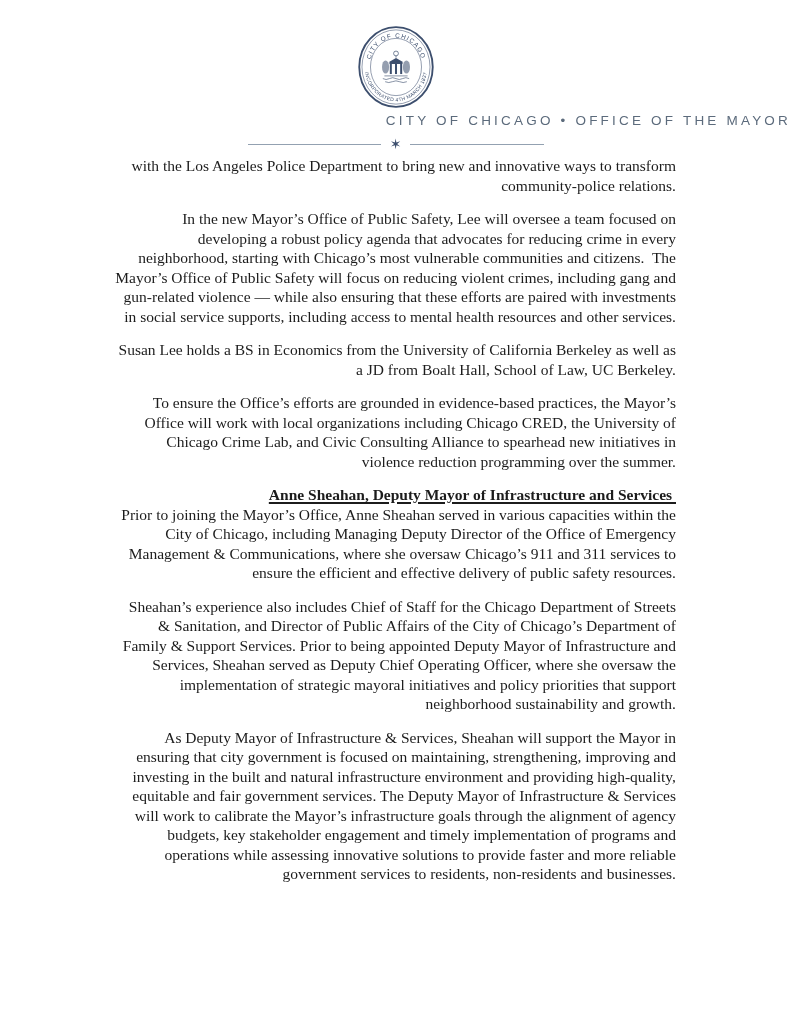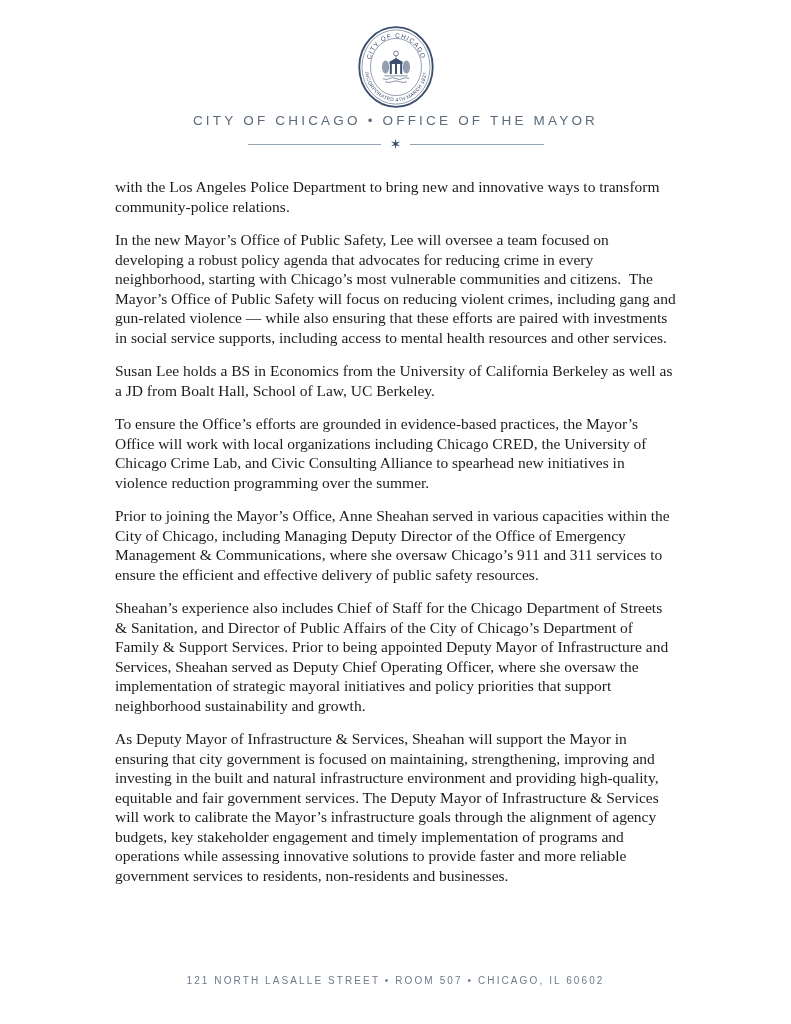--- a/index.html
+++ b/index.html
@@ -27,20 +27,21 @@
   }
   .seal svg { display: block; }
   .letterhead-title {
     margin-top: 5px;
     font-family: "Liberation Sans", sans-serif;
     font-size: 13.5px;
     font-weight: 400;
     letter-spacing: 3.2px;
     color: #5c6b7c;
     white-space: nowrap;
+    text-align: right;
   }
   .divider {
     width: 296px;
     margin: 9px auto 0;
     display: flex;
     align-items: center;
     justify-content: center;
   }
   .divider .rule {
     flex: 1;
@@ -49,26 +50,26 @@
   }
   .divider .star {
     color: #3d4f6e;
     font-size: 14px;
     line-height: 1;
     padding: 0 9px;
     font-family: "DejaVu Sans", sans-serif;
   }
   
   .body-text {
-    margin: 26px 115px 0 115px;
+    margin: 5px 115px 0 115px;
     width: 561px;
     color: #1c1c1c;
     font-size: 15.5px;
     line-height: 19.5px;
-    text-align: left;
+    text-align: right;
   }
   .body-text p {
     margin: 0 0 14px 0;
     white-space: pre-wrap;
   }
   .section { margin: 0; }
   .section-heading {
     margin: 0;
     font-size: 15.5px;
     line-height: 19.5px;
@@ -153,22 +154,22 @@
     </div>
   </header>
 
   <main class="body-text">
     <p>with the Los Angeles Police Department to bring new and innovative ways to transform community-police relations.</p>
     <p>In the new Mayor’s Office of Public Safety, Lee will oversee a team focused on developing a robust policy agenda that advocates for reducing crime in every neighborhood, starting with Chicago’s most vulnerable communities and citizens.  The Mayor’s Office of Public Safety will focus on reducing violent crimes, including gang and gun-related violence — while also ensuring that these efforts are paired with investments in social service supports, including access to mental health resources and other services.</p>
     <p>Susan Lee holds a BS in Economics from the University of California Berkeley as well as a JD from Boalt Hall, School of Law, UC Berkeley.</p>
     <p>To ensure the Office’s efforts are grounded in evidence-based practices, the Mayor’s Office will work with local organizations including Chicago CRED, the University of Chicago Crime Lab, and Civic Consulting Alliance to spearhead new initiatives in violence reduction programming over the summer.</p>
 
     <section class="section">
+      <h2 class="section-heading">Anne Sheahan, Deputy Mayor of Infrastructure and Services </h2>
       <p>Prior to joining the Mayor’s Office, Anne Sheahan served in various capacities within the City of Chicago, including Managing Deputy Director of the Office of Emergency Management &amp; Communications, where she oversaw Chicago’s 911 and 311 services to ensure the efficient and effective delivery of public safety resources.</p>
     </section>
 
     <p>Sheahan’s experience also includes Chief of Staff for the Chicago Department of Streets &amp; Sanitation, and Director of Public Affairs of the City of Chicago’s Department of Family &amp; Support Services. Prior to being appointed Deputy Mayor of Infrastructure and Services, Sheahan served as Deputy Chief Operating Officer, where she oversaw the implementation of strategic mayoral initiatives and policy priorities that support neighborhood sustainability and growth.</p>
     <p>As Deputy Mayor of Infrastructure &amp; Services, Sheahan will support the Mayor in ensuring that city government is focused on maintaining, strengthening, improving and investing in the built and natural infrastructure environment and providing high-quality, equitable and fair government services. The Deputy Mayor of Infrastructure &amp; Services will work to calibrate the Mayor’s infrastructure goals through the alignment of agency budgets, key stakeholder engagement and timely implementation of programs and operations while assessing innovative solutions to provide faster and more reliable government services to residents, non-residents and businesses.</p>
   </main>
 
-  <footer class="footer">121 NORTH LASALLE STREET • ROOM 507 • CHICAGO, IL 60602</footer>
 
 </div>
 
 </body></html>

